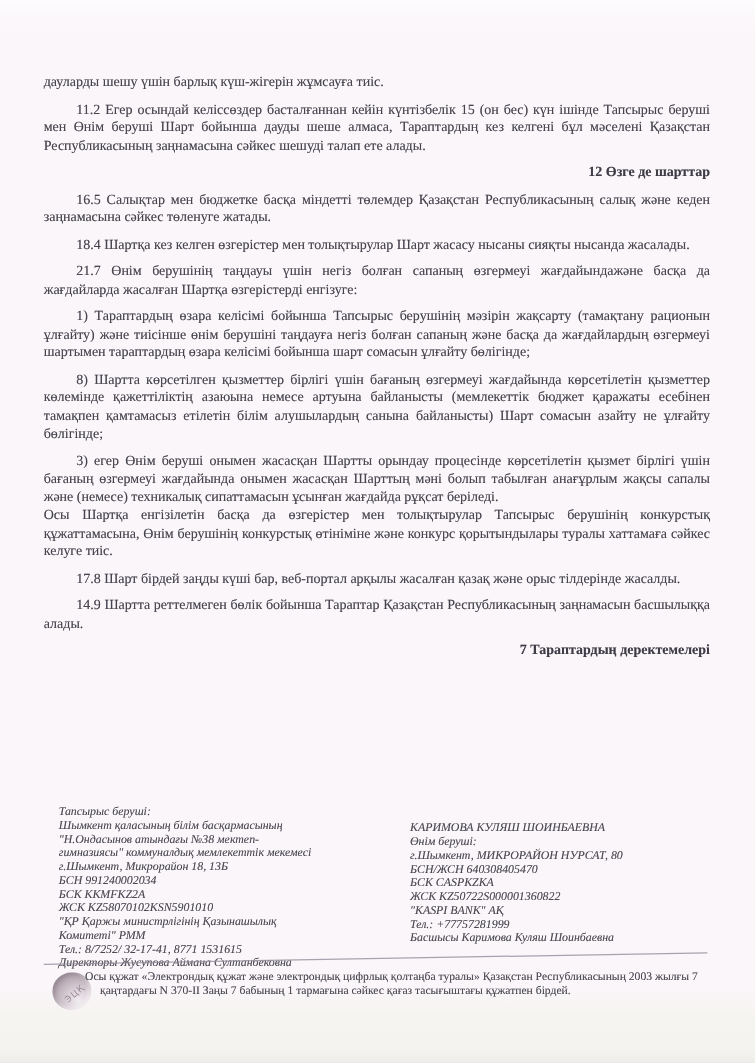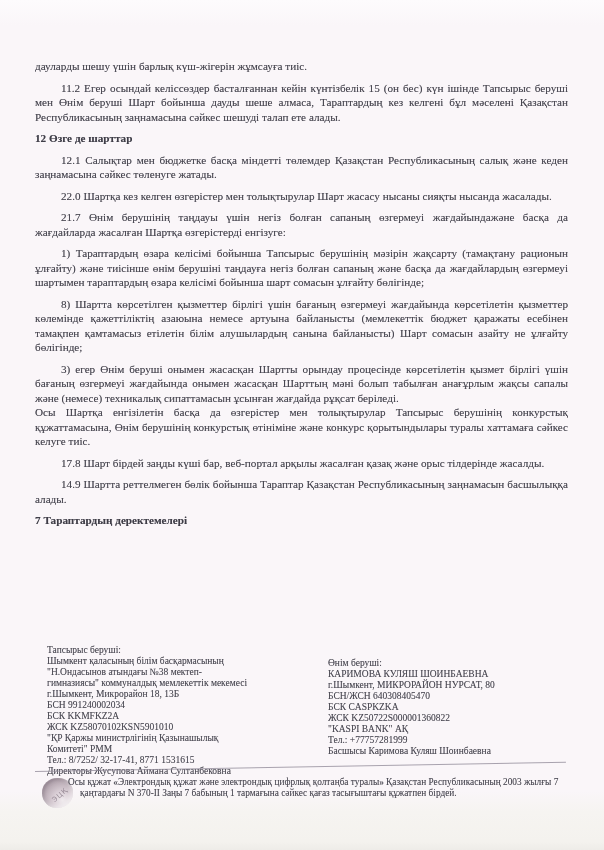--- a/index.html
+++ b/index.html
@@ -17,27 +17,27 @@
   }
   .body-text{
     position:absolute;left:35px;top:59px;width:533px;
     font-size:11.2px;line-height:14.5px;color:#46454f;
     text-align:justify;
     text-shadow:0 0 .5px rgba(70,69,79,.45);
   }
   .para{margin:0 0 7px;text-indent:26px;}
   .para.flush{text-indent:0;}
   .para.nogap{margin-bottom:0;}
-  .para.heading{font-weight:700;text-align:left;text-indent:0;margin:3px 0 7px;color:#3e3d47;}
+  .para.heading{font-weight:700;text-align:right;text-indent:0;margin:3px 0 7px;color:#3e3d47;}
   .parties{
     position:absolute;left:47px;top:645px;width:540px;height:130px;
     font-size:9.5px;line-height:11px;color:#4a4953;
     text-shadow:0 0 .5px rgba(74,73,83,.4);
   }
-  .col{position:absolute;top:0;left:0;width:272px;}
+  .col{position:absolute;top:0;left:0;width:272px;font-style:italic;}
   .col.supplier{left:281px;top:13px;width:255px;}
   .col div{white-space:nowrap;}
   .sig-name{white-space:nowrap;}
   .sig-rule{
     position:absolute;left:35px;top:771px;width:531px;height:0;
     border-top:1px solid #938d9b;opacity:.8;
     transform:rotate(-1deg);transform-origin:left center;
   }
   .stamp{
     position:absolute;left:42px;top:778px;width:31px;height:30px;
@@ -64,23 +64,23 @@
 <div class="page">
 
   <div class="body-text">
 
       <p class="para flush">дауларды шешу үшін барлық күш-жігерін жұмсауға тиіс.</p>
 
       <p class="para">11.2 Егер осындай келіссөздер басталғаннан кейін күнтізбелік 15 (он бес) күн ішінде Тапсырыс беруші мен Өнім беруші Шарт бойынша дауды шеше алмаса, Тараптардың кез келгені бұл мәселені Қазақстан Республикасының заңнамасына сәйкес шешуді талап ете алады.</p>
 
       <p class="para heading">12 Өзге де шарттар</p>
 
-      <p class="para">12.1 Салықтар мен бюджетке басқа міндетті төлемдер Қазақстан Республикасының салық және кеден заңнамасына сәйкес төленуге жатады.</p>
+      <p class="para">16.5 Салықтар мен бюджетке басқа міндетті төлемдер Қазақстан Республикасының салық және кеден заңнамасына сәйкес төленуге жатады.</p>
 
-      <p class="para">22.0 Шартқа кез келген өзгерістер мен толықтырулар Шарт жасасу нысаны сияқты нысанда жасалады.</p>
+      <p class="para">18.4 Шартқа кез келген өзгерістер мен толықтырулар Шарт жасасу нысаны сияқты нысанда жасалады.</p>
 
       <p class="para">21.7 Өнім берушінің таңдауы үшін негіз болған сапаның өзгермеуі жағдайындажәне басқа да жағдайларда жасалған Шартқа өзгерістерді енгізуге:</p>
 
       <p class="para">1) Тараптардың өзара келісімі бойынша Тапсырыс берушінің мәзірін жақсарту (тамақтану рационын ұлғайту) және тиісінше өнім берушіні таңдауға негіз болған сапаның және басқа да жағдайлардың өзгермеуі шартымен тараптардың өзара келісімі бойынша шарт сомасын ұлғайту бөлігінде;</p>
 
       <p class="para">8) Шартта көрсетілген қызметтер бірлігі үшін бағаның өзгермеуі жағдайында көрсетілетін қызметтер көлемінде қажеттіліктің азаюына немесе артуына байланысты (мемлекеттік бюджет қаражаты есебінен тамақпен қамтамасыз етілетін білім алушылардың санына байланысты) Шарт сомасын азайту не ұлғайту бөлігінде;</p>
 
       <p class="para nogap">3) егер Өнім беруші онымен жасасқан Шартты орындау процесінде көрсетілетін қызмет бірлігі үшін бағаның өзгермеуі жағдайында онымен жасасқан Шарттың мәні болып табылған анағұрлым жақсы сапалы және (немесе) техникалық сипаттамасын ұсынған жағдайда рұқсат беріледі.</p>
 
       <p class="para flush">Осы Шартқа енгізілетін басқа да өзгерістер мен толықтырулар Тапсырыс берушінің конкурстық құжаттамасына, Өнім берушінің конкурстық өтініміне және конкурс қорытындылары туралы хаттамаға сәйкес келуге тиіс.</p>
@@ -113,23 +113,23 @@
 
         <div>"ҚР Қаржы министрлігінің Қазынашылық</div>
 
         <div>Комитеті" РММ</div>
 
         <div>Тел.: 8/7252/ 32-17-41, 8771 1531615</div>
 
       <div class="sig-name">Директоры Жусупова Аймана Султанбековна</div>
     </div>
     <div class="col supplier">
-      <div>Өнім беруші:</div>
+      <div>КАРИМОВА КУЛЯШ ШОИНБАЕВНА</div>
 
-        <div>КАРИМОВА КУЛЯШ ШОИНБАЕВНА</div>
+        <div>Өнім беруші:</div>
 
         <div>г.Шымкент, МИКРОРАЙОН НУРСАТ, 80</div>
 
         <div>БСН/ЖСН 640308405470</div>
 
         <div>БСК CASPKZKA</div>
 
         <div>ЖСК KZ50722S000001360822</div>
 
         <div>"KASPI BANK" АҚ</div>

